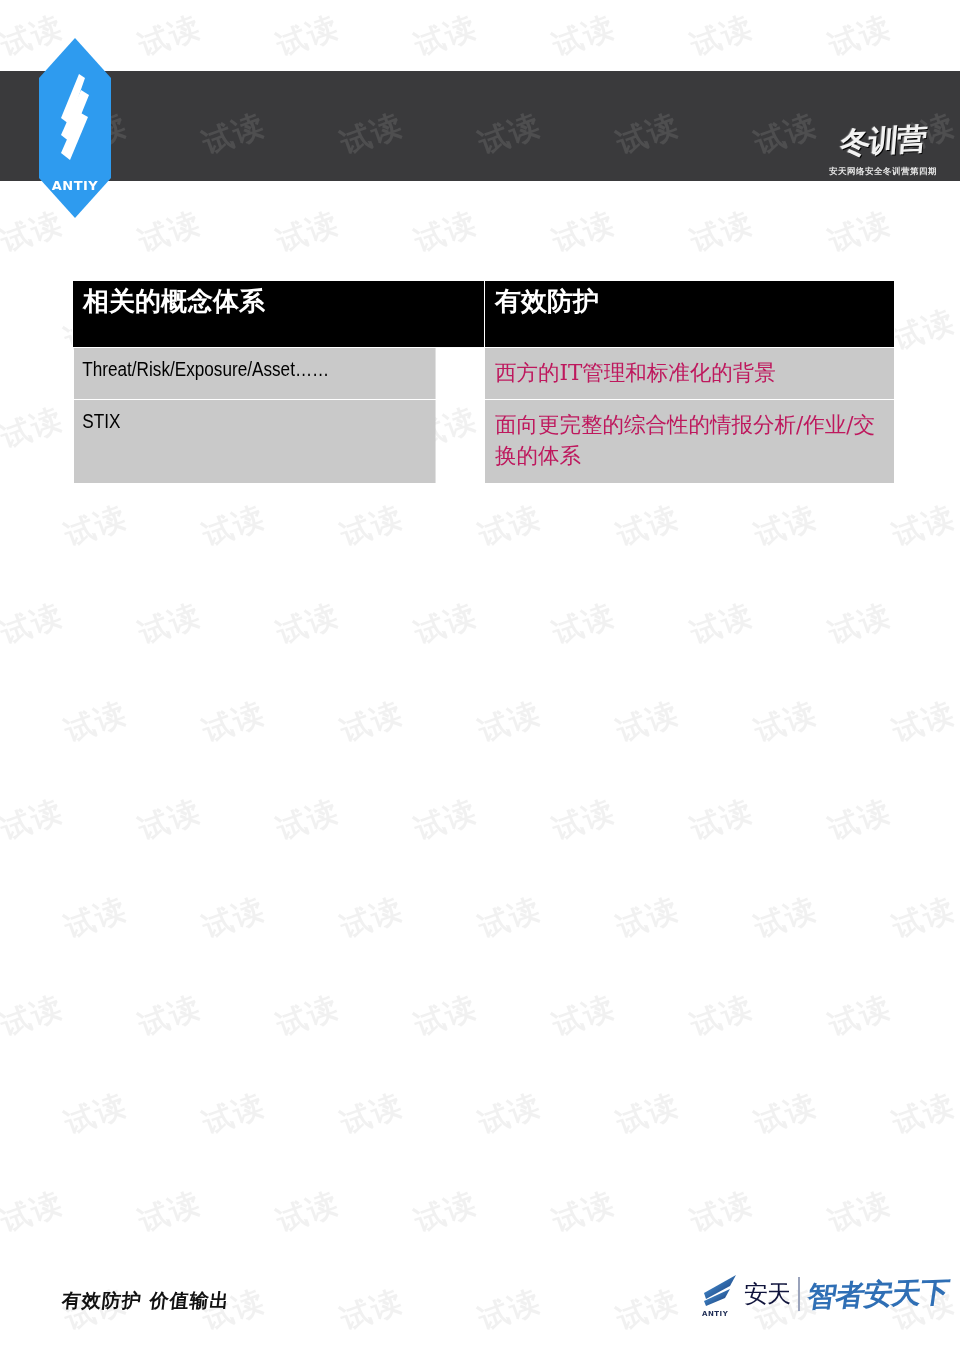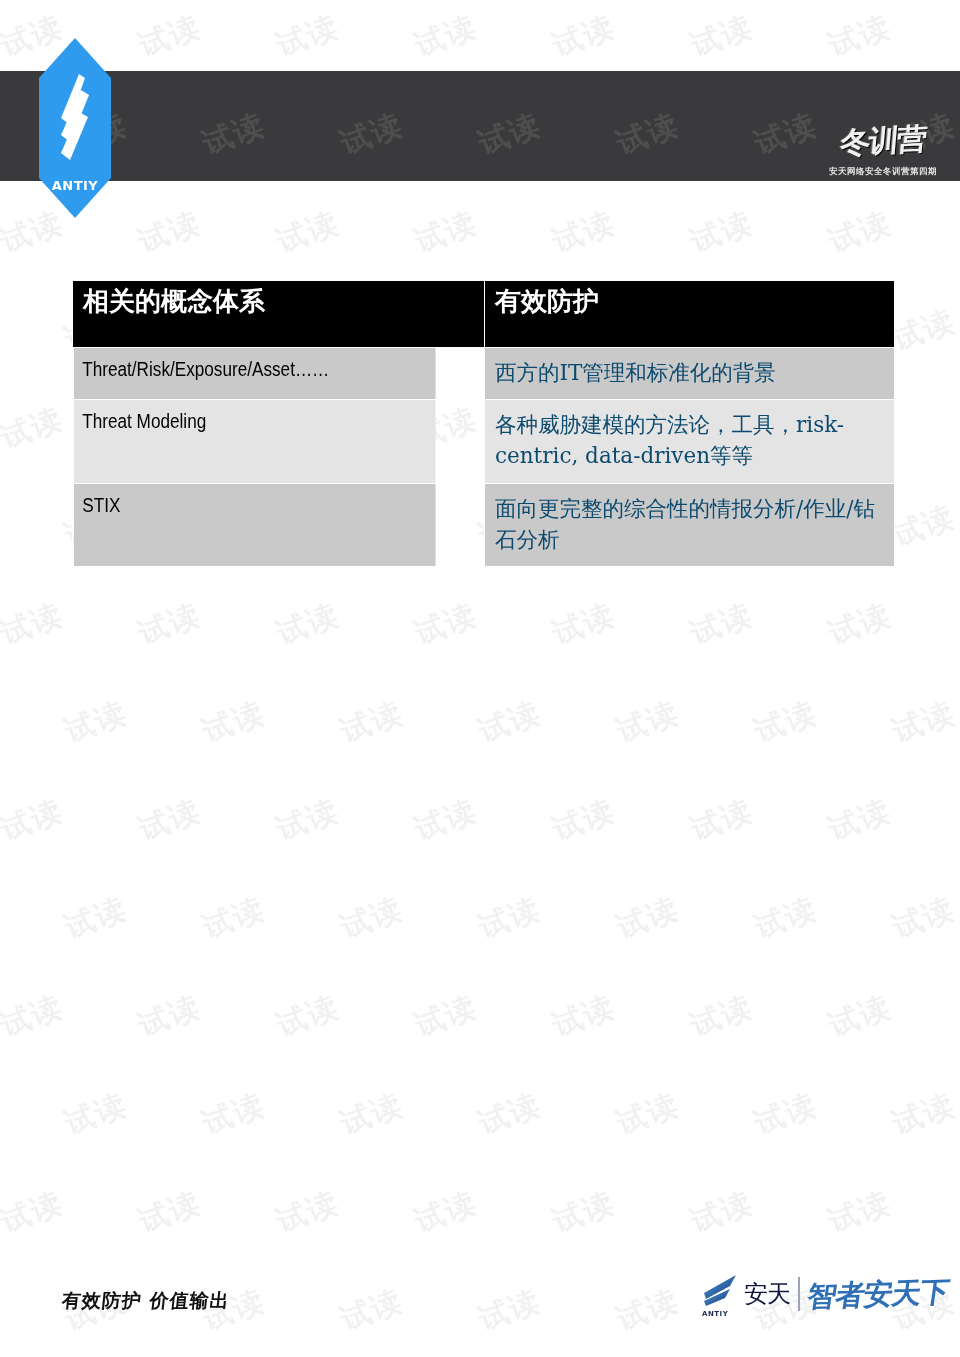--- a/index.html
+++ b/index.html
@@ -132,21 +132,21 @@
     color: #000000;
     font-weight: 400;
     transform: scaleX(0.88);
     transform-origin: left center;
     white-space: nowrap;
   }
   .col-right {
     font-family: "DejaVu Serif", "Liberation Serif", serif;
     font-size: 21.5px;
     line-height: 1.45;
-    color: #0c4a6e;
+    color: #be185d;
     font-weight: 400;
   }
 
   
   .footer-slogan {
     position: absolute;
     left: 62px;
     top: 1288px;
     font-family: "DejaVu Serif", serif;
     font-size: 19px;
@@ -233,27 +233,23 @@
     <tr>
       <th>相关的概念体系</th>
       <th>有效防护</th>
     </tr>
   </thead>
   <tbody>
     <tr class="odd">
       <td class="col-left">Threat/Risk/Exposure/Asset……</td>
       <td class="col-right">西方的IT管理和标准化的背景</td>
     </tr>
-    <tr class="even">
-      <td class="col-left">Threat Modeling</td>
-      <td class="col-right">各种威胁建模的方法论，工具，risk-centric, data-driven等等</td>
-    </tr>
     <tr class="odd">
       <td class="col-left">STIX</td>
-      <td class="col-right">面向更完整的综合性的情报分析/作业/钻石分析</td>
+      <td class="col-right">面向更完整的综合性的情报分析/作业/交换的体系</td>
     </tr>
   </tbody>
 </table>
 
 <div class="footer-slogan">有效防护 价值输出</div>
 
 <div class="footer-logo">
   <div class="fl-mark">
     <svg viewBox="0 0 40 46" width="40" height="46">
       <defs>

